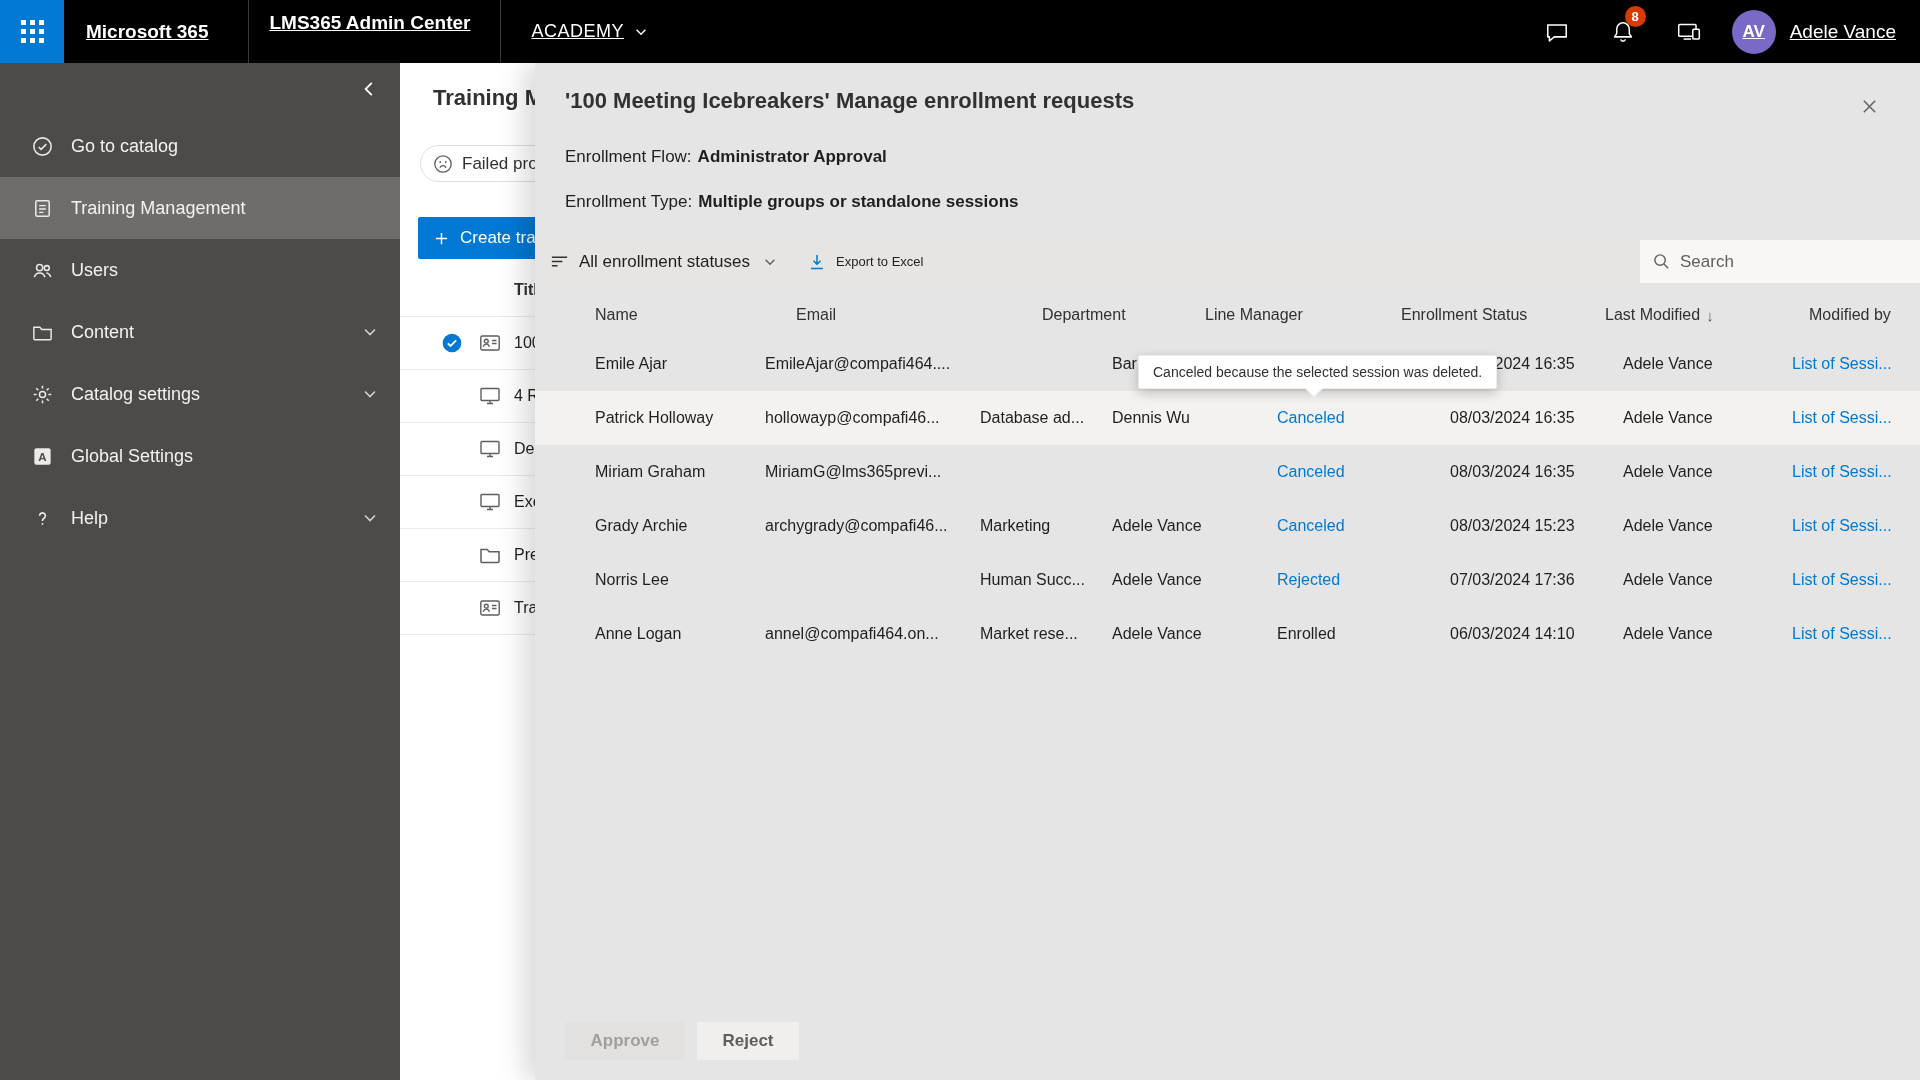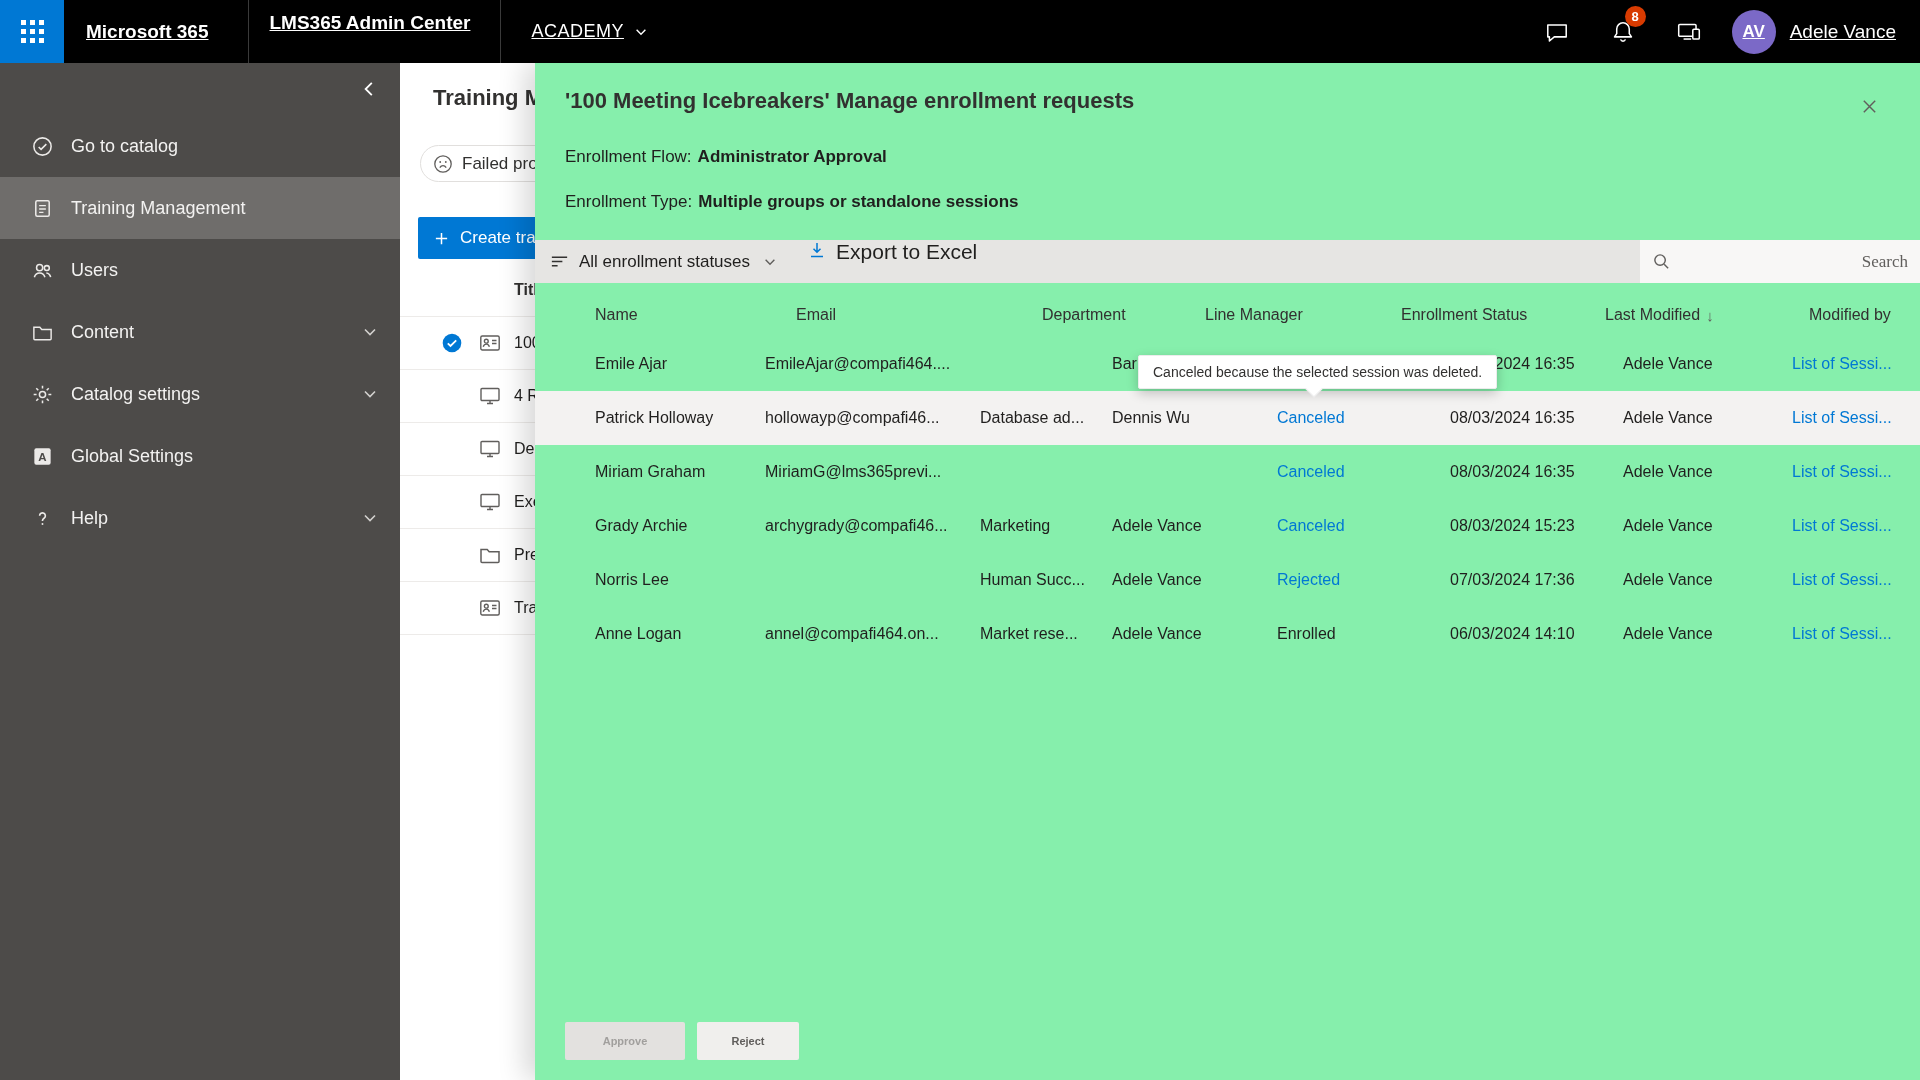--- a/index.html
+++ b/index.html
@@ -68,40 +68,40 @@
   }
   .bg-create .ico { width: 15px; height: 15px; }
   .bg-colhead { position: absolute; left: 514px; top: 281px; font-size: 16px; font-weight: 600; color: #323130; z-index: 1; }
   .bg-list { position: absolute; left: 400px; top: 316px; width: 300px; border-top: 1px solid #edebe9; z-index: 1; }
   .bg-row { height: 53px; display: flex; align-items: center; padding-left: 42px; border-bottom: 1px solid #edebe9; font-size: 16px; color: #201f1e; }
   .bg-row .chk { width: 20px; height: 20px; margin-right: 16px; flex: none; }
   .bg-row .type-ico { width: 24px; height: 24px; margin-right: 12px; color: #605e5c; }
 
   
   .modal {
-    position: absolute; left: 535px; top: 63px; right: 0; bottom: 0; background: #86efac;
+    position: absolute; left: 535px; top: 63px; right: 0; bottom: 0; background: #e5e5e5;
     box-shadow: -10px 0 26px rgba(0,0,0,.16); z-index: 20;
   }
   .m-title { position: absolute; left: 30px; top: 25px; font-size: 22px; font-weight: 600; color: #323130; }
   .m-close { position: absolute; right: 34px; top: 26px; width: 34px; height: 34px; color: #605e5c; display: flex; align-items: center; justify-content: center; }
   .m-close .ico { width: 19px; height: 19px; }
   .m-info { position: absolute; left: 30px; font-size: 17px; color: #201f1e; }
   .m-info b { font-weight: 700; margin-left: 6px; }
   .m-info.flow { top: 84px; }
   .m-info.type { top: 129px; }
 
   .m-toolbar { position: absolute; left: 0; right: 0; top: 177px; height: 43px; background: var(--toolbar-bg); display: flex; align-items: center; }
   .tb-filter { display: flex; align-items: center; gap: 9px; height: 100%; padding: 0 8px 0 14px; font-size: 17px; color: #201f1e; }
   .tb-filter .f-ico { width: 21px; height: 21px; color: #323130; }
   .tb-filter .chev { width: 14px; height: 14px; color: #605e5c; margin-left: 4px; }
-  .tb-export { display: flex; align-items: flex-start; gap: 9px; height: 100%; padding: 0 12px; margin-left: 10px; font-size: 21px; color: #201f1e; }
+  .tb-export { display: flex; align-items: center; gap: 9px; height: 100%; padding: 0 12px; margin-left: 10px; font-size: 13px; color: #201f1e; }
   .tb-export .ico { width: 20px; height: 20px; color: var(--accent); }
   .tb-search { margin-left: auto; width: 280px; height: 43px; background: #f8f7f6; display: flex; align-items: center; gap: 9px; padding: 0 12px; }
   .tb-search .ico { width: 19px; height: 19px; color: #605e5c; }
-  .tb-search input { border: none; outline: none; background: transparent; width: 100%; font-size: 17px; color: #323130; font-family: Liberation Serif, serif; text-align: right; }
+  .tb-search input { border: none; outline: none; background: transparent; width: 100%; font-size: 17px; color: #323130; font-family: Liberation Sans, sans-serif; }
   .tb-search input::placeholder { color: #605e5c; }
 
   .m-table { position: absolute; left: 0; right: 0; top: 230px; }
   .thead, .enr-row {
     display: grid;
     grid-template-columns: 170px 215px 132px 165px 173px 173px 169px minmax(0,1fr);
     align-items: center; padding-left: 60px;
   }
   .thead { height: 44px; font-size: 16px; color: #323130; gap: 31px; }
   .thead .hcell { display: flex; align-items: center; cursor: pointer; padding-right: 12px; white-space: nowrap; overflow: hidden; }
@@ -115,21 +115,21 @@
     position: absolute; left: 603px; top: 292px; height: 34px; z-index: 30;
     background: #fff; border: 1px solid #ececec; border-radius: 2px;
     box-shadow: 0 4px 12px rgba(0,0,0,.22);
     display: flex; align-items: center; padding: 0 14px; font-size: 14px; color: #323130; white-space: nowrap;
   }
   .tooltip .arrow {
     position: absolute; left: 169px; bottom: -7px; width: 12px; height: 12px; background: #fff;
     transform: rotate(45deg); border-right: 1px solid #ececec; border-bottom: 1px solid #ececec;
   }
 
-  .btn { position: absolute; height: 38px; border-radius: 2px; font-size: 11px; font-weight: 600; }
+  .btn { position: absolute; height: 38px; border-radius: 2px; font-size: 17px; font-weight: 600; }
   .btn-approve { left: 30px; top: 959px; width: 120px; background: #e3e1df; color: #a19f9d; }
   .btn-reject { left: 162px; top: 959px; width: 102px; background: #f0efed; color: #605e5c; }
 </style>
 </head>
 <body>
 
 <header class="topbar">
   <button class="waffle">
     <span class="waffle-grid">
         <i></i>

